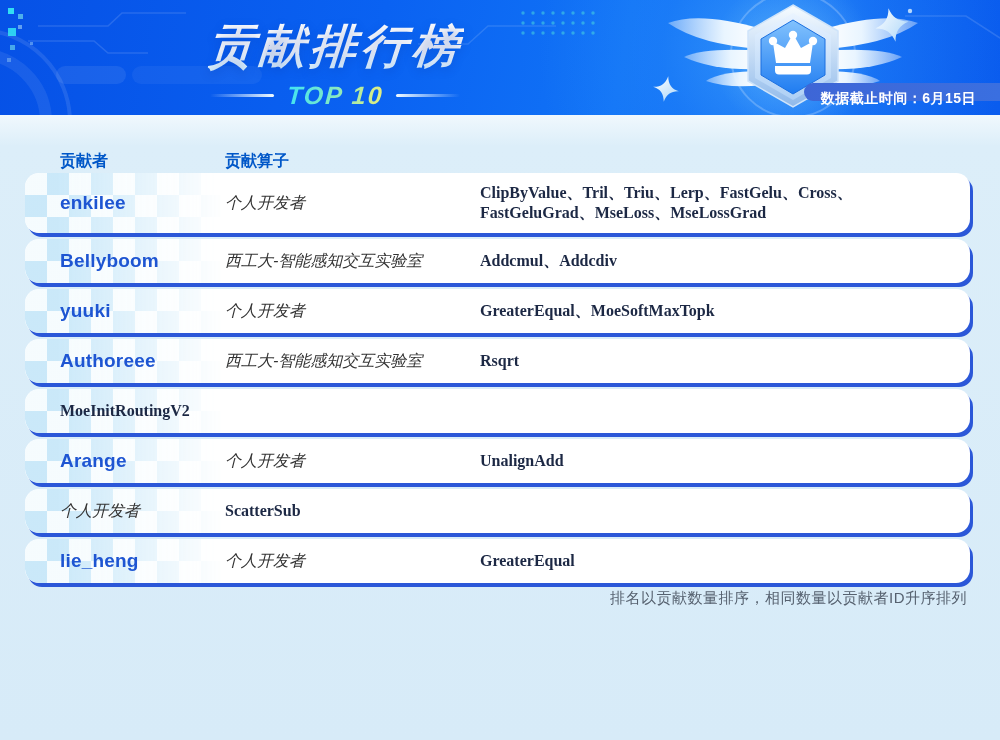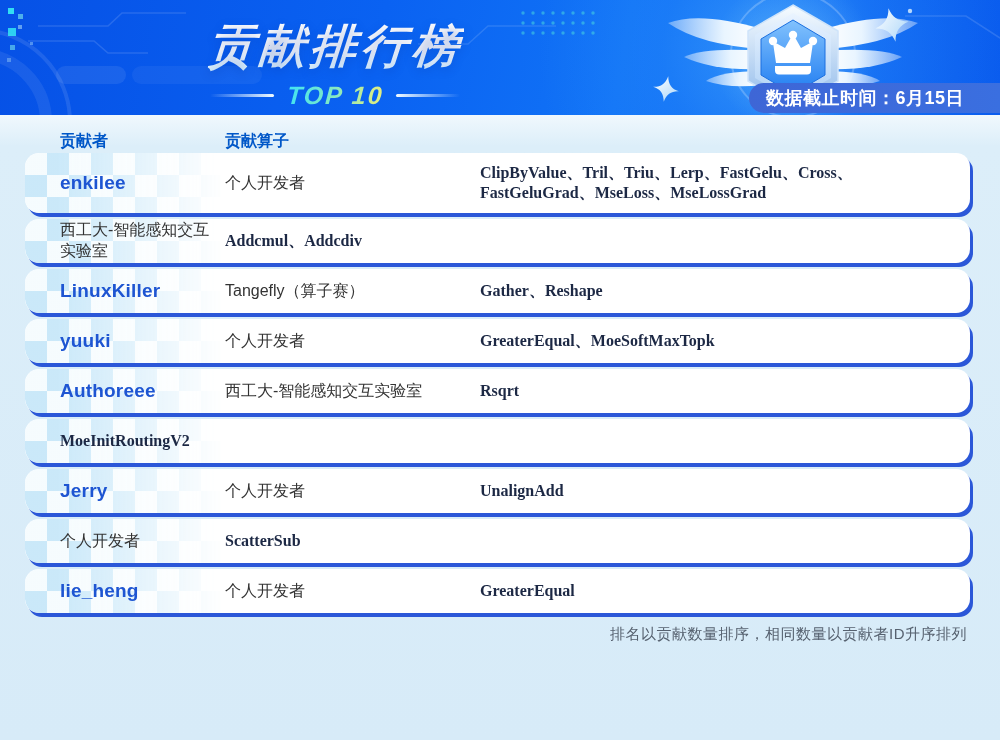--- a/index.html
+++ b/index.html
@@ -37,61 +37,61 @@
   .top10 {
     font-size:25px; font-weight:900; font-style:italic; letter-spacing:2px;
     background:linear-gradient(90deg,#3fe3f4 0%,#7fe9c6 45%,#e7ee7c 100%);
     -webkit-background-clip:text; background-clip:text; color:transparent;
     transform:skewX(-4deg);
   }
 
   .badge-svg { position:absolute; right:56px; top:-1px; width:302px; height:118px; }
 
   .cutoff-pill {
-    position:absolute; right:0; top:83px; height:30px;
-    padding:0 36px 0 17px; border-radius:15px 0 0 15px;
+    position:absolute; right:0; top:83px; height:18px;
+    padding:0 24px 0 17px; border-radius:15px 0 0 15px;
     background:linear-gradient(90deg,#3e66d6,#3a6fe0);
-    color:#ffffff; font-size:18px; font-weight:700; line-height:30px;
+    color:#ffffff; font-size:14px; font-weight:700; line-height:30px;
     letter-spacing:.5px;
   }
 
   
   .content {
     position:absolute; top:115px; left:0; width:1000px; height:625px;
     background:linear-gradient(180deg,#f0f8fd 0%,#dceef9 5%,#d7ebf8 100%);
     padding:0 30px 0 25px;
   }
   .grid-cols { display:grid; grid-template-columns:165px 255px 1fr; align-items:center; }
 
-  .table-head { height:38px; padding:14px 16px 0 35px; }
+  .table-head { height:38px; padding:14px 16px 0 35px;margin-top:20px; }
   .table-head .col-label { font-size:16px; font-weight:700; color:#0057c8; }
 
   .rows { display:flex; flex-direction:column; gap:6px; }
   .row {
     position:relative; height:44px; background:#ffffff;
     border-radius:14px; box-shadow:3px 4px 0 #2b57d8;
     padding:0 16px 0 35px; overflow:hidden;
   }
   .row.tall { height:60px; }
   .checker {
     position:absolute; left:0; top:0; bottom:0; width:215px;
     background:conic-gradient(rgba(150,210,243,.50) 0 25%, rgba(238,249,253,.55) 0 50%,
                               rgba(150,210,243,.50) 0 75%, rgba(238,249,253,.55) 0 100%)
                top left / 44px 44px repeat;
     -webkit-mask-image:linear-gradient(90deg,#000 15%,transparent 92%);
     mask-image:linear-gradient(90deg,#000 15%,transparent 92%);
     border-radius:14px 0 0 14px;
   }
   .cell { position:relative; z-index:1; }
   .cell.name { font-size:19px; font-weight:700; color:#1e55d2; letter-spacing:.2px; }
-  .cell.org  { font-size:16px; color:#333333; }
+  .cell.org  { font-size:16px; color:#333333;font-style:italic; }
   .cell.ops  { font-size:16px; font-weight:600; color:#1c2844; line-height:1.28; padding-right:6px;font-family:Liberation Serif, serif; }
 
   .footer-note {
-    margin-top:12px; text-align:right; padding-right:3px;
+    margin-top:6px; text-align:right; padding-right:3px;
     font-size:15px; color:#56616f; letter-spacing:.5px;
   }
 </style>
 </head>
 <body>
 
 <div class="banner">
 
   <svg class="deco-svg" viewBox="0 0 1000 115">
     <defs>
@@ -214,30 +214,25 @@
 
     <div class="row tall grid-cols">
       <div class="checker"></div>
       <div class="cell name">enkilee</div>
       <div class="cell org">个人开发者</div>
       <div class="cell ops">ClipByValue、Tril、Triu、Lerp、FastGelu、Cross、FastGeluGrad、MseLoss、MseLossGrad</div>
     </div>
 
     <div class="row grid-cols">
       <div class="checker"></div>
+      <div class="cell name">Bellyboom</div>
       <div class="cell org">西工大-智能感知交互实验室</div>
       <div class="cell ops">Addcmul、Addcdiv</div>
     </div>
 
-    <div class="row grid-cols">
-      <div class="checker"></div>
-      <div class="cell name">LinuxKiller</div>
-      <div class="cell org">Tangefly（算子赛）</div>
-      <div class="cell ops">Gather、Reshape</div>
-    </div>
 
 
     <div class="row grid-cols">
       <div class="checker"></div>
       <div class="cell name">yuuki</div>
       <div class="cell org">个人开发者</div>
       <div class="cell ops">GreaterEqual、MoeSoftMaxTopk</div>
     </div>
 
     <div class="row grid-cols">
@@ -247,21 +242,21 @@
       <div class="cell ops">Rsqrt</div>
     </div>
 
     <div class="row grid-cols">
       <div class="checker"></div>
       <div class="cell ops">MoeInitRoutingV2</div>
     </div>
 
     <div class="row grid-cols">
       <div class="checker"></div>
-      <div class="cell name">Jerry</div>
+      <div class="cell name">Arange</div>
       <div class="cell org">个人开发者</div>
       <div class="cell ops">UnalignAdd</div>
     </div>
 
     <div class="row grid-cols">
       <div class="checker"></div>
       <div class="cell org">个人开发者</div>
       <div class="cell ops">ScatterSub</div>
     </div>
 

